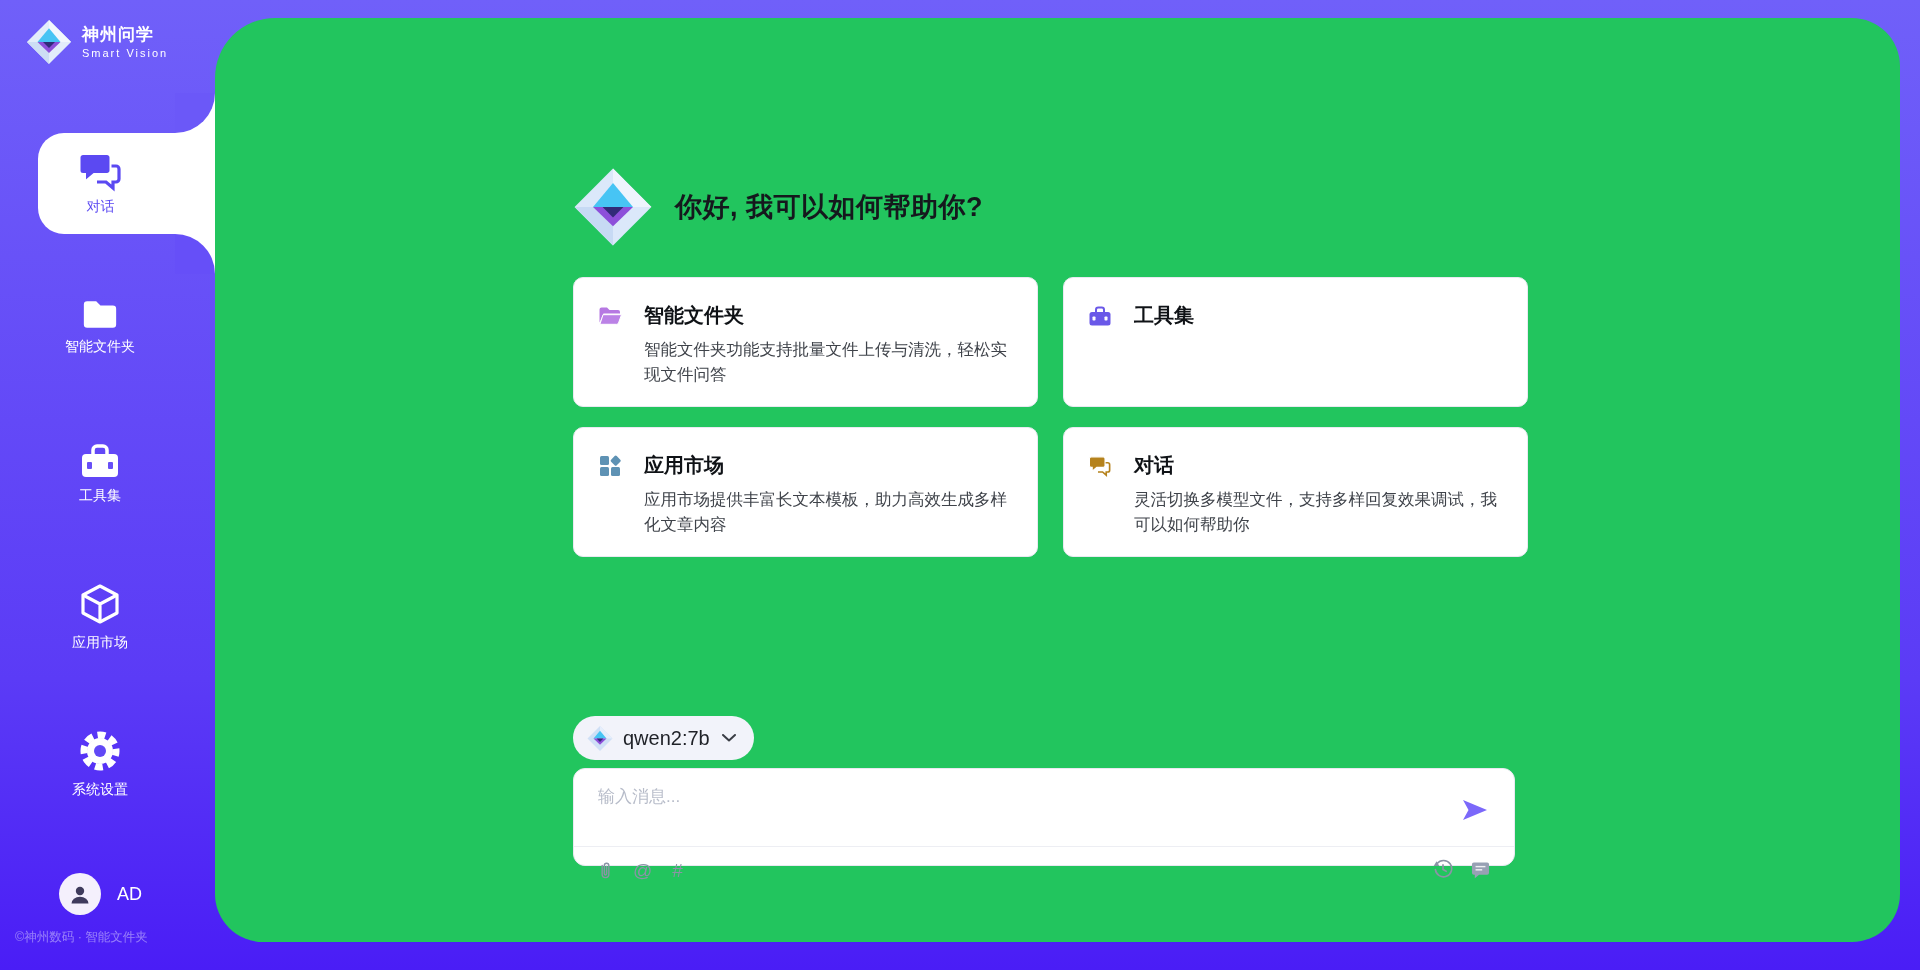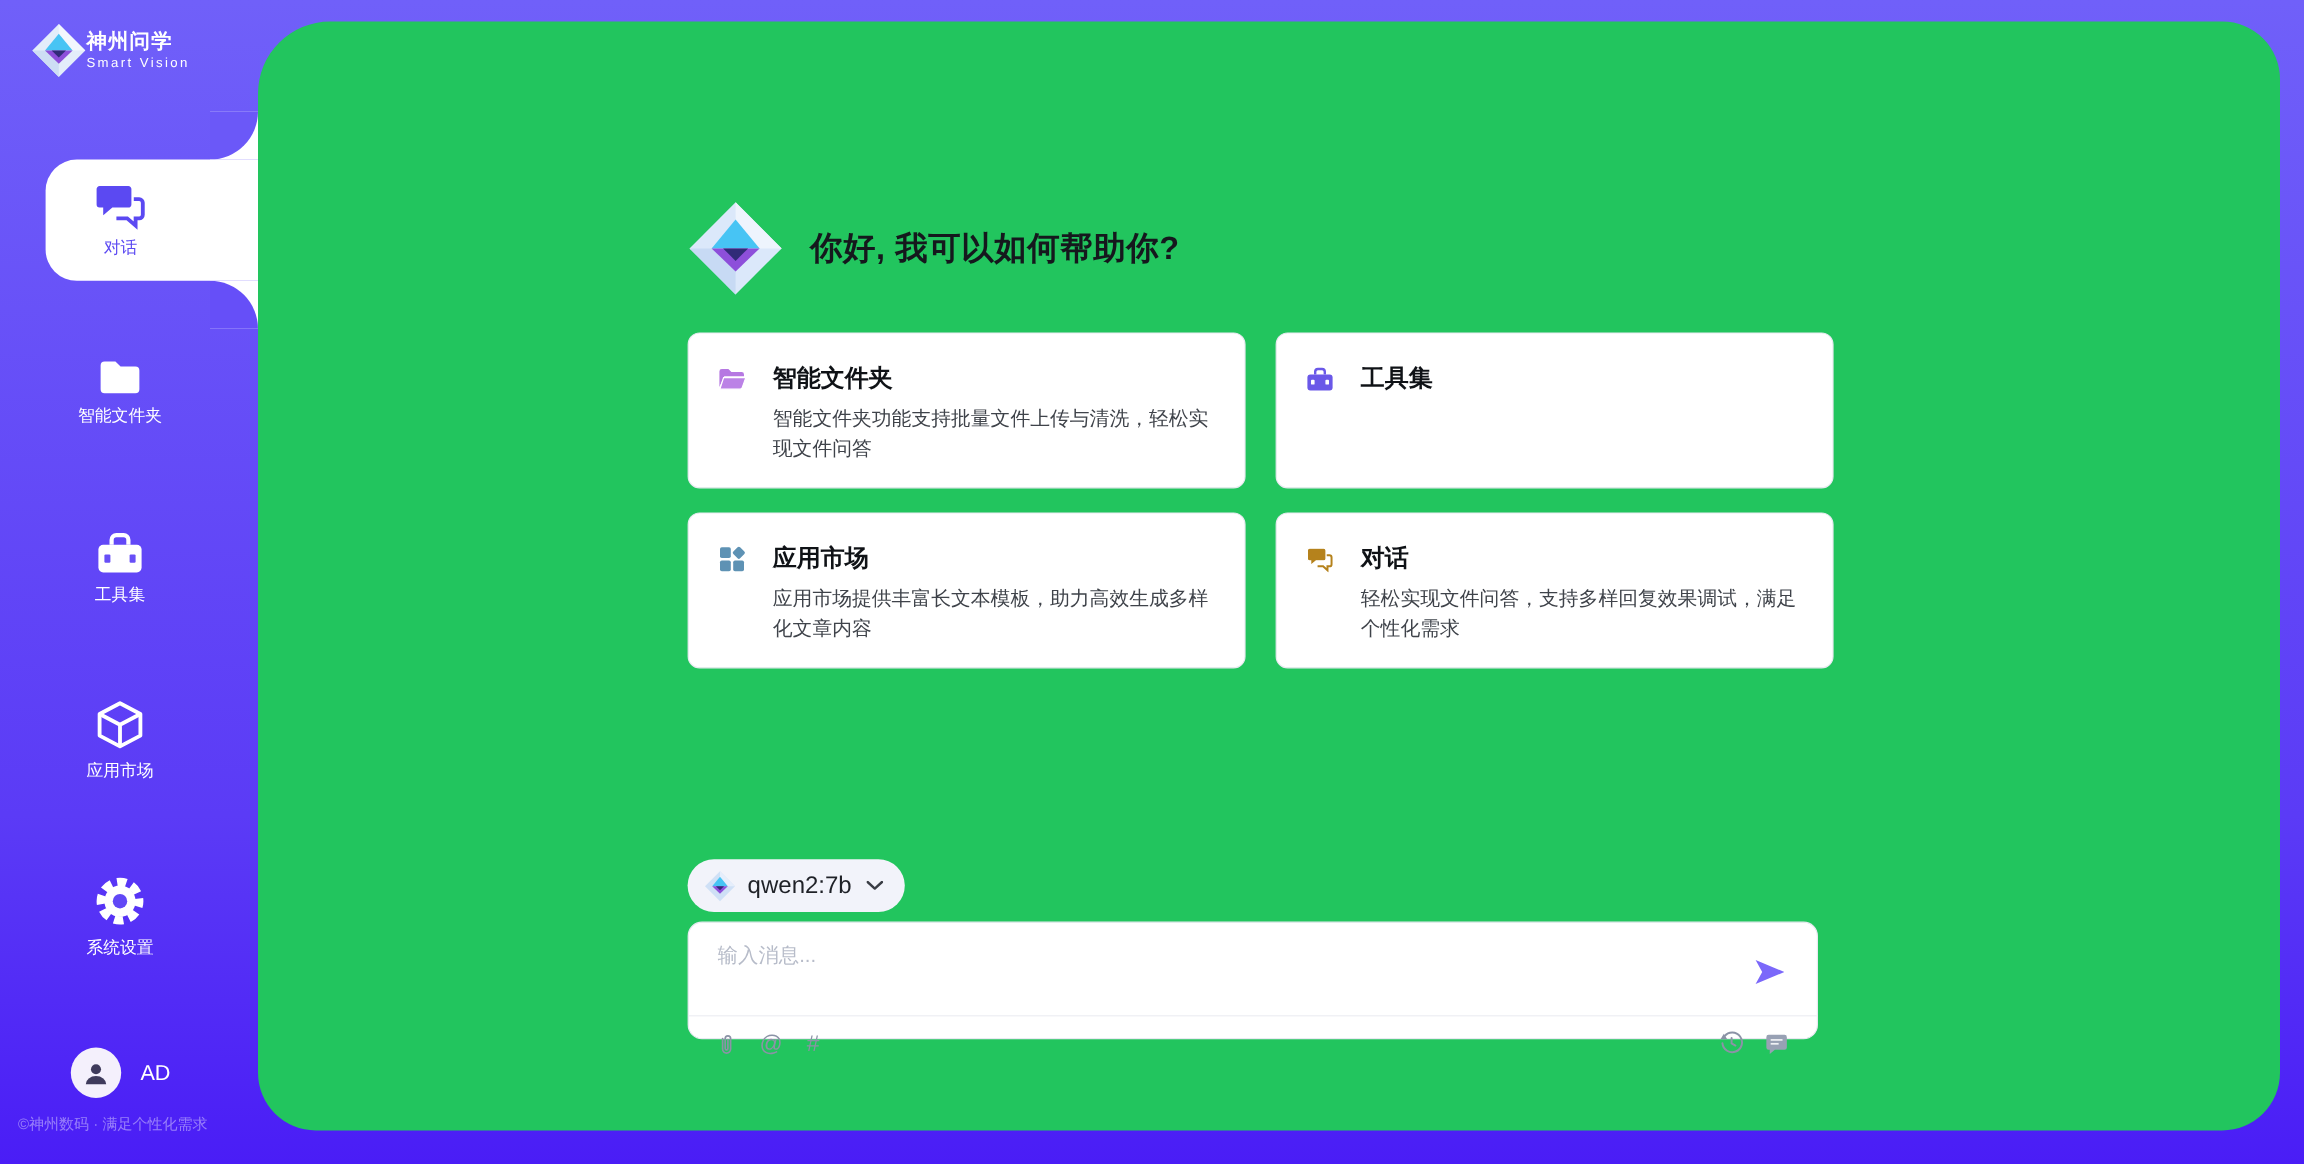--- a/index.html
+++ b/index.html
@@ -5,21 +5,21 @@
   * { margin:0; padding:0; box-sizing:border-box; }
   html,body { width:1920px; height:970px; overflow:hidden; }
   body {
     font-family:"Liberation Sans","DejaVu Sans",sans-serif;
     background:linear-gradient(180deg,#7060f9 0%,#5b3bf6 70%,#4a1df6 100%);
     position:relative;
   }
 
   
   .sidebar { position:absolute; left:0; top:0; width:215px; height:970px; z-index:2; }
-  .logo-row { position:absolute; left:26px; top:18px; display:flex; align-items:center; }
+  .logo-row { position:absolute; left:26px; top:18px; display:flex; align-items:center; gap:10px; }
   .logo-row svg { width:46px; height:48px; }
   .logo-name { color:#fff; font-size:17px; font-weight:bold; letter-spacing:1px; line-height:1.2; }
   .logo-sub { color:#fff; font-size:11px; letter-spacing:2px; margin-top:2px; }
 
   .nav-active { position:absolute; left:38px; top:133px; width:177px; height:101px;
     background:#fff; border-radius:26px 0 0 26px; display:flex; flex-direction:column;
     align-items:center; justify-content:center; gap:5px; padding-right:52px; cursor:pointer; }
   .nav-active .nav-label { color:#5b49f2; font-size:14px; }
   .notch { position:absolute; left:175px; width:40px; height:40px; background:#fff; }
   .notch-top { top:93px; }
@@ -141,21 +141,21 @@
   <div class="user-row">
     <div class="avatar">
       <svg viewBox="0 0 24 24">
         <circle cx="12" cy="9" r="4.2" fill="#3f3b5c"></circle>
         <path d="M3.5 21.5 a8.5 6.8 0 0 1 17 0 z" fill="#3f3b5c"></path>
       </svg>
     </div>
     <span class="user-name">AD</span>
   </div>
 
-  <div class="side-footer">©神州数码 · 满足个性化需求</div>
+  <div class="side-footer">©神州数码 · 智能文件夹</div>
 </div>
 
 <div class="main-content">
   <div class="content-col">
 
     <div class="greeting">
       <svg viewBox="0 0 100 100">
         <polygon points="50,2 98,50 50,98 2,50" fill="#dbe8fa"></polygon>
         <polygon points="50,2 98,50 50,50" fill="#eef4fd"></polygon>
         <polygon points="2,50 50,50 50,98" fill="#c7daf4"></polygon>
@@ -207,21 +207,21 @@
       </div>
 
       <div class="card">
         <div class="card-head">
           <svg viewBox="0 0 26 24">
             <path d="M17.5 8.5 h4 a2 2 0 0 1 2 2 v6 a2 2 0 0 1 -2 2 h-1.7 v3.5 l-4 -3.5 h-5" fill="none" stroke="#b5821c" stroke-width="1.8"></path>
             <path d="M3.5 2 h13 a2 2 0 0 1 2 2 v7.5 a2 2 0 0 1 -2 2 H9.5 l-5 4.2 V13.5 H3.5 a2 2 0 0 1 -2 -2 V4 a2 2 0 0 1 2 -2 Z" fill="#b5821c" stroke="#fff" stroke-width="1.2"></path>
           </svg>
           <span class="card-title">对话</span>
         </div>
-        <div class="card-desc">轻松实现文件问答，支持多样回复效果调试，满足个性化需求</div>
+        <div class="card-desc">灵活切换多模型文件，支持多样回复效果调试，我可以如何帮助你</div>
       </div>
 
     </div>
 
     <div class="model-pill">
       <svg class="dlogo" viewBox="0 0 100 100">
         <polygon points="50,2 98,50 50,98 2,50" fill="#cfe0f6"></polygon>
         <polygon points="50,2 98,50 50,50" fill="#e6eefb"></polygon>
         <polygon points="50,20 75,50 25,50" fill="#47c4f4"></polygon>
         <polygon points="25,50 75,50 50,74" fill="#8d4fda"></polygon>

